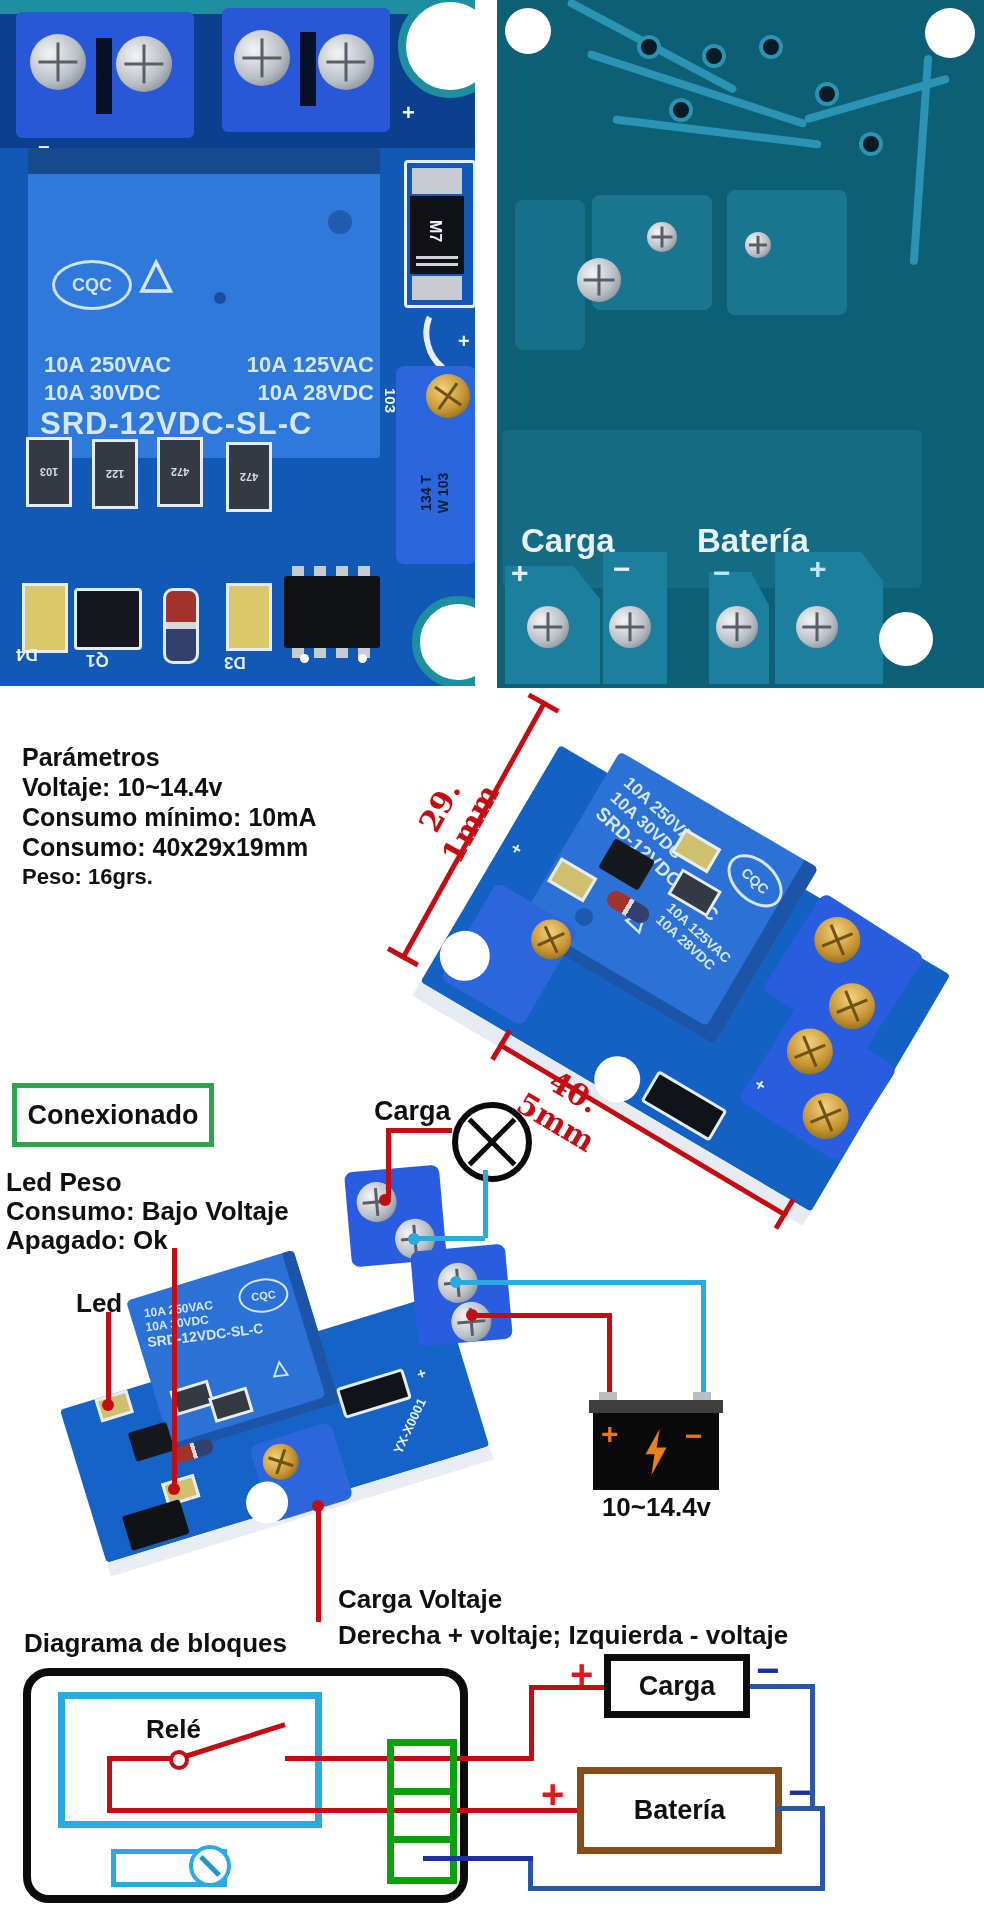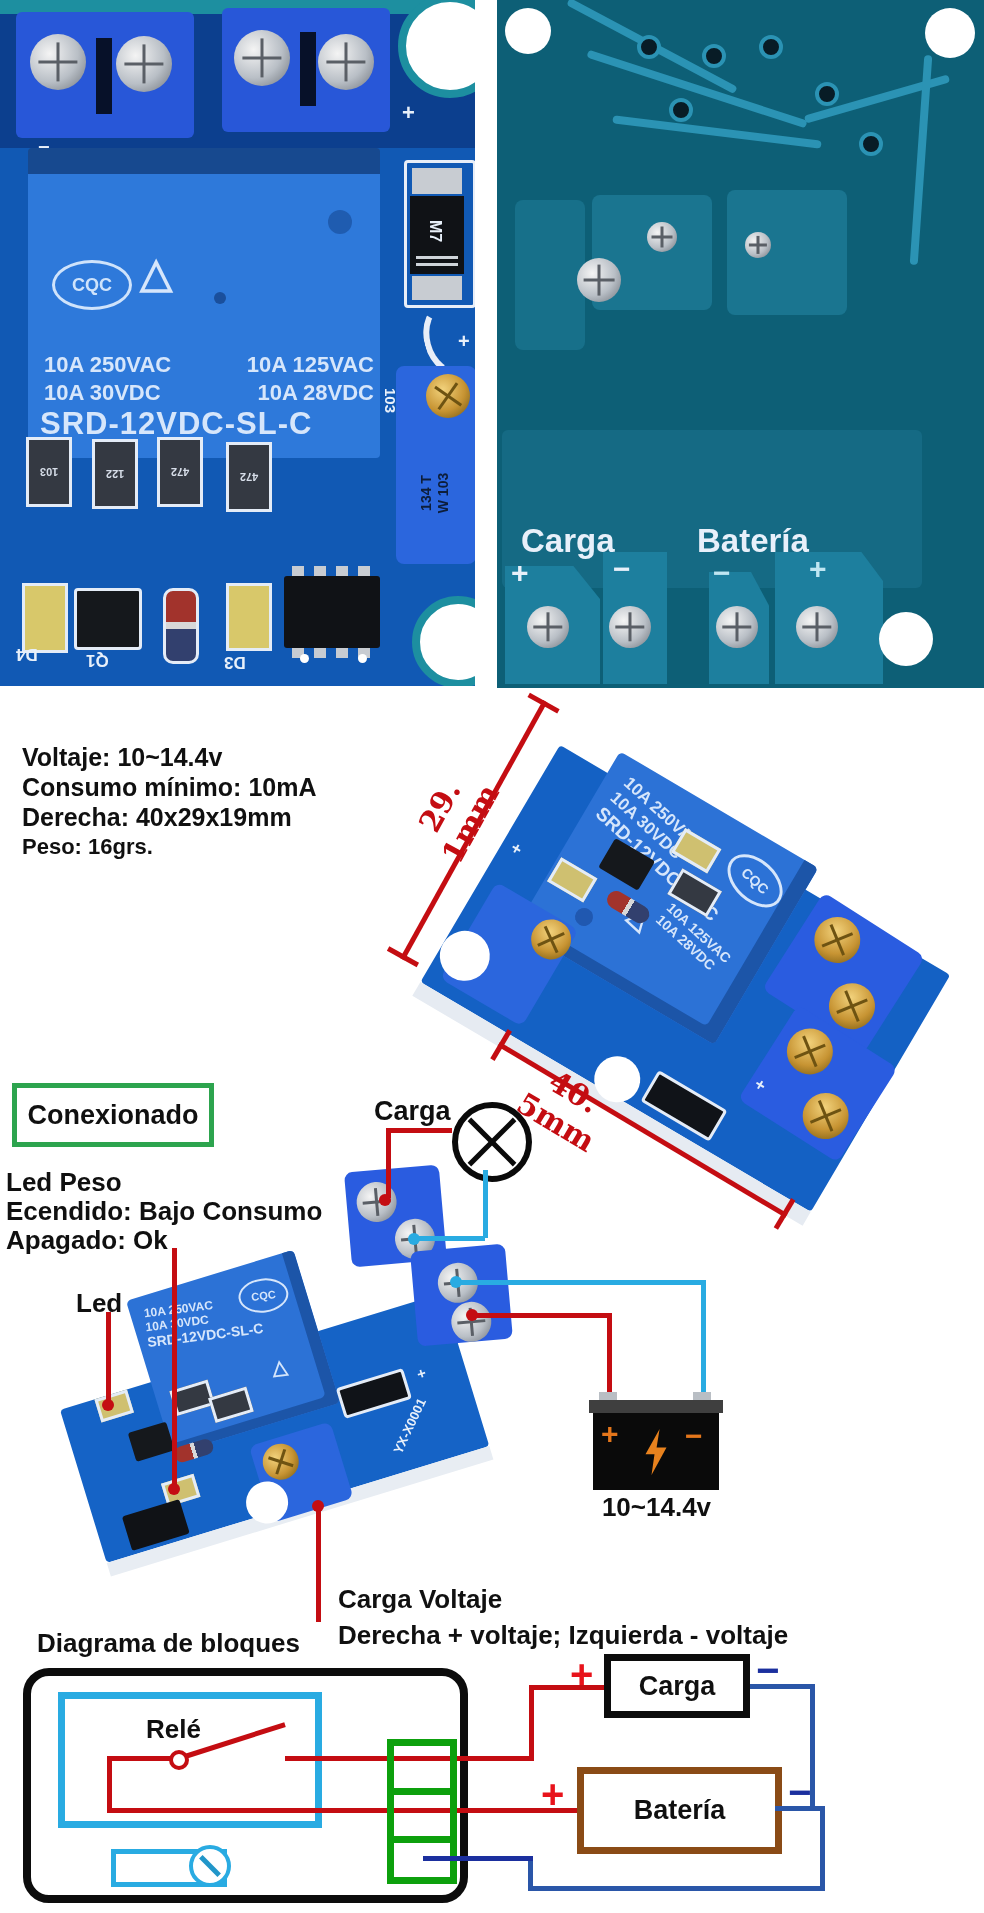--- a/index.html
+++ b/index.html
@@ -156,23 +156,24 @@
     <div class="screw" style="left:112px;top:606px;width:42px;height:42px;"></div>
     <div class="screw" style="left:219px;top:606px;width:42px;height:42px;"></div>
     <div class="screw" style="left:299px;top:606px;width:42px;height:42px;"></div>
 
     <div class="hole" style="left:8px;top:8px;width:46px;height:46px;"></div>
     <div class="hole" style="left:428px;top:8px;width:50px;height:50px;"></div>
     <div class="hole" style="left:382px;top:612px;width:54px;height:54px;"></div>
   </div>
 
   <div class="abs" style="left:22px;top:742px;">
+    <div class="txt" style="position:static;font-size:25px;line-height:30px;">Parámetros</div>
     <div class="txt" style="position:static;font-size:25px;line-height:30px;">Voltaje: 10~14.4v</div>
     <div class="txt" style="position:static;font-size:25px;line-height:30px;">Consumo mínimo: 10mA</div>
-    <div class="txt" style="position:static;font-size:25px;line-height:30px;">Derecha: 40x29x19mm</div>
+    <div class="txt" style="position:static;font-size:25px;line-height:30px;">Consumo: 40x29x19mm</div>
     <div class="txt" style="position:static;font-size:22px;line-height:30px;">Peso: 16grs.</div>
   </div>
 
   <div class="abs" style="left:560px;top:745px;width:453px;height:275px;background:#1461c4;transform:rotate(30.5deg);transform-origin:0 0;border-radius:4px;">
     <div class="abs" style="left:0;top:275px;width:453px;height:16px;background:#e6ebf2;"></div>
 
     <div class="abs" style="left:55px;top:-25px;width:230px;height:205px;background:#2c72d6;border-radius:5px;box-shadow:inset -16px -12px 0 #1c55a8;">
       <div class="abs" style="left:14px;top:28px;transform:rotate(12deg);color:#d6e6fb;font-weight:bold;">
         <div style="font-size:17px;">10A 250VAC</div>
         <div style="font-size:17px;">10A 30VDC</div>
@@ -225,21 +226,21 @@
     <div class="tick" style="left:330px;"></div>
   </div>
   <div class="abs" style="left:495px;top:1072px;width:140px;text-align:center;transform:rotate(30.8deg);color:#c40d12;
               font-family:'DejaVu Serif',serif;font-weight:bold;font-size:30px;">40. 5mm</div>
 
   <div class="abs" style="left:12px;top:1083px;width:192px;height:54px;border:5px solid #2da44e;display:flex;align-items:center;justify-content:center;">
     <span class="txt" style="position:static;font-size:27px;">Conexionado</span>
   </div>
   <div class="abs" style="left:6px;top:1168px;">
     <div class="txt" style="position:static;font-size:26px;line-height:29px;">Led Peso</div>
-    <div class="txt" style="position:static;font-size:26px;line-height:29px;">Ecendido: Bajo Consumo</div>
+    <div class="txt" style="position:static;font-size:26px;line-height:29px;">Consumo: Bajo Voltaje</div>
     <div class="txt" style="position:static;font-size:26px;line-height:29px;">Apagado: Ok</div>
   </div>
   <div class="txt" style="left:76px;top:1288px;font-size:26px;">Led</div>
   <div class="txt" style="left:374px;top:1096px;font-size:27px;">Carga</div>
 
   <div class="abs" style="left:452px;top:1102px;width:68px;height:68px;border:6px solid #0a0a0a;border-radius:50%;background:#fff;">
     <div class="crossline" style="transform:translate(-50%,-50%) rotate(45deg);"></div>
     <div class="crossline" style="transform:translate(-50%,-50%) rotate(-45deg);"></div>
   </div>
 
@@ -308,21 +309,21 @@
       <div style="position:absolute;left:92px;top:6px;color:#e4761b;font-size:30px;font-weight:bold;">−</div>
       <div class="abs" style="left:48px;top:16px;width:30px;height:46px;background:#e8821e;
                   clip-path:polygon(62% 0,15% 55%,45% 55%,35% 100%,85% 40%,52% 40%);"></div>
     </div>
   </div>
   <div class="txt" style="left:584px;top:1492px;width:145px;text-align:center;font-size:26px;">10~14.4v</div>
 
   <div class="txt" style="left:338px;top:1584px;font-size:26px;">Carga Voltaje</div>
   <div class="txt" style="left:338px;top:1620px;font-size:26px;">Derecha + voltaje; Izquierda - voltaje</div>
 
-  <div class="txt" style="left:37px;top:1628px;font-size:26px;">Diagrama de bloques</div>
+  <div class="txt" style="left:24px;top:1628px;font-size:26px;">Diagrama de bloques</div>
 
   <div class="abs" style="left:23px;top:1668px;width:429px;height:219px;border:8px solid #0c0c0c;border-radius:26px;"></div>
   <div class="abs" style="left:58px;top:1692px;width:250px;height:122px;border:7px solid #29abe2;"></div>
   <div class="txt" style="left:146px;top:1714px;font-size:26px;">Relé</div>
 
   <div class="wire" style="left:107px;top:1756px;width:64px;height:5px;background:#c40d12;"></div>
   <div class="abs" style="left:169px;top:1750px;width:12px;height:12px;border:4px solid #c40d12;border-radius:50%;background:#fff;"></div>
   <div class="wire" style="left:185px;top:1754px;width:105px;height:5px;background:#c40d12;transform:rotate(-17.7deg);transform-origin:0 50%;"></div>
   <div class="wire" style="left:285px;top:1756px;width:247px;height:5px;background:#c40d12;"></div>
   <div class="wire" style="left:529px;top:1685px;width:5px;height:76px;background:#c40d12;"></div>

